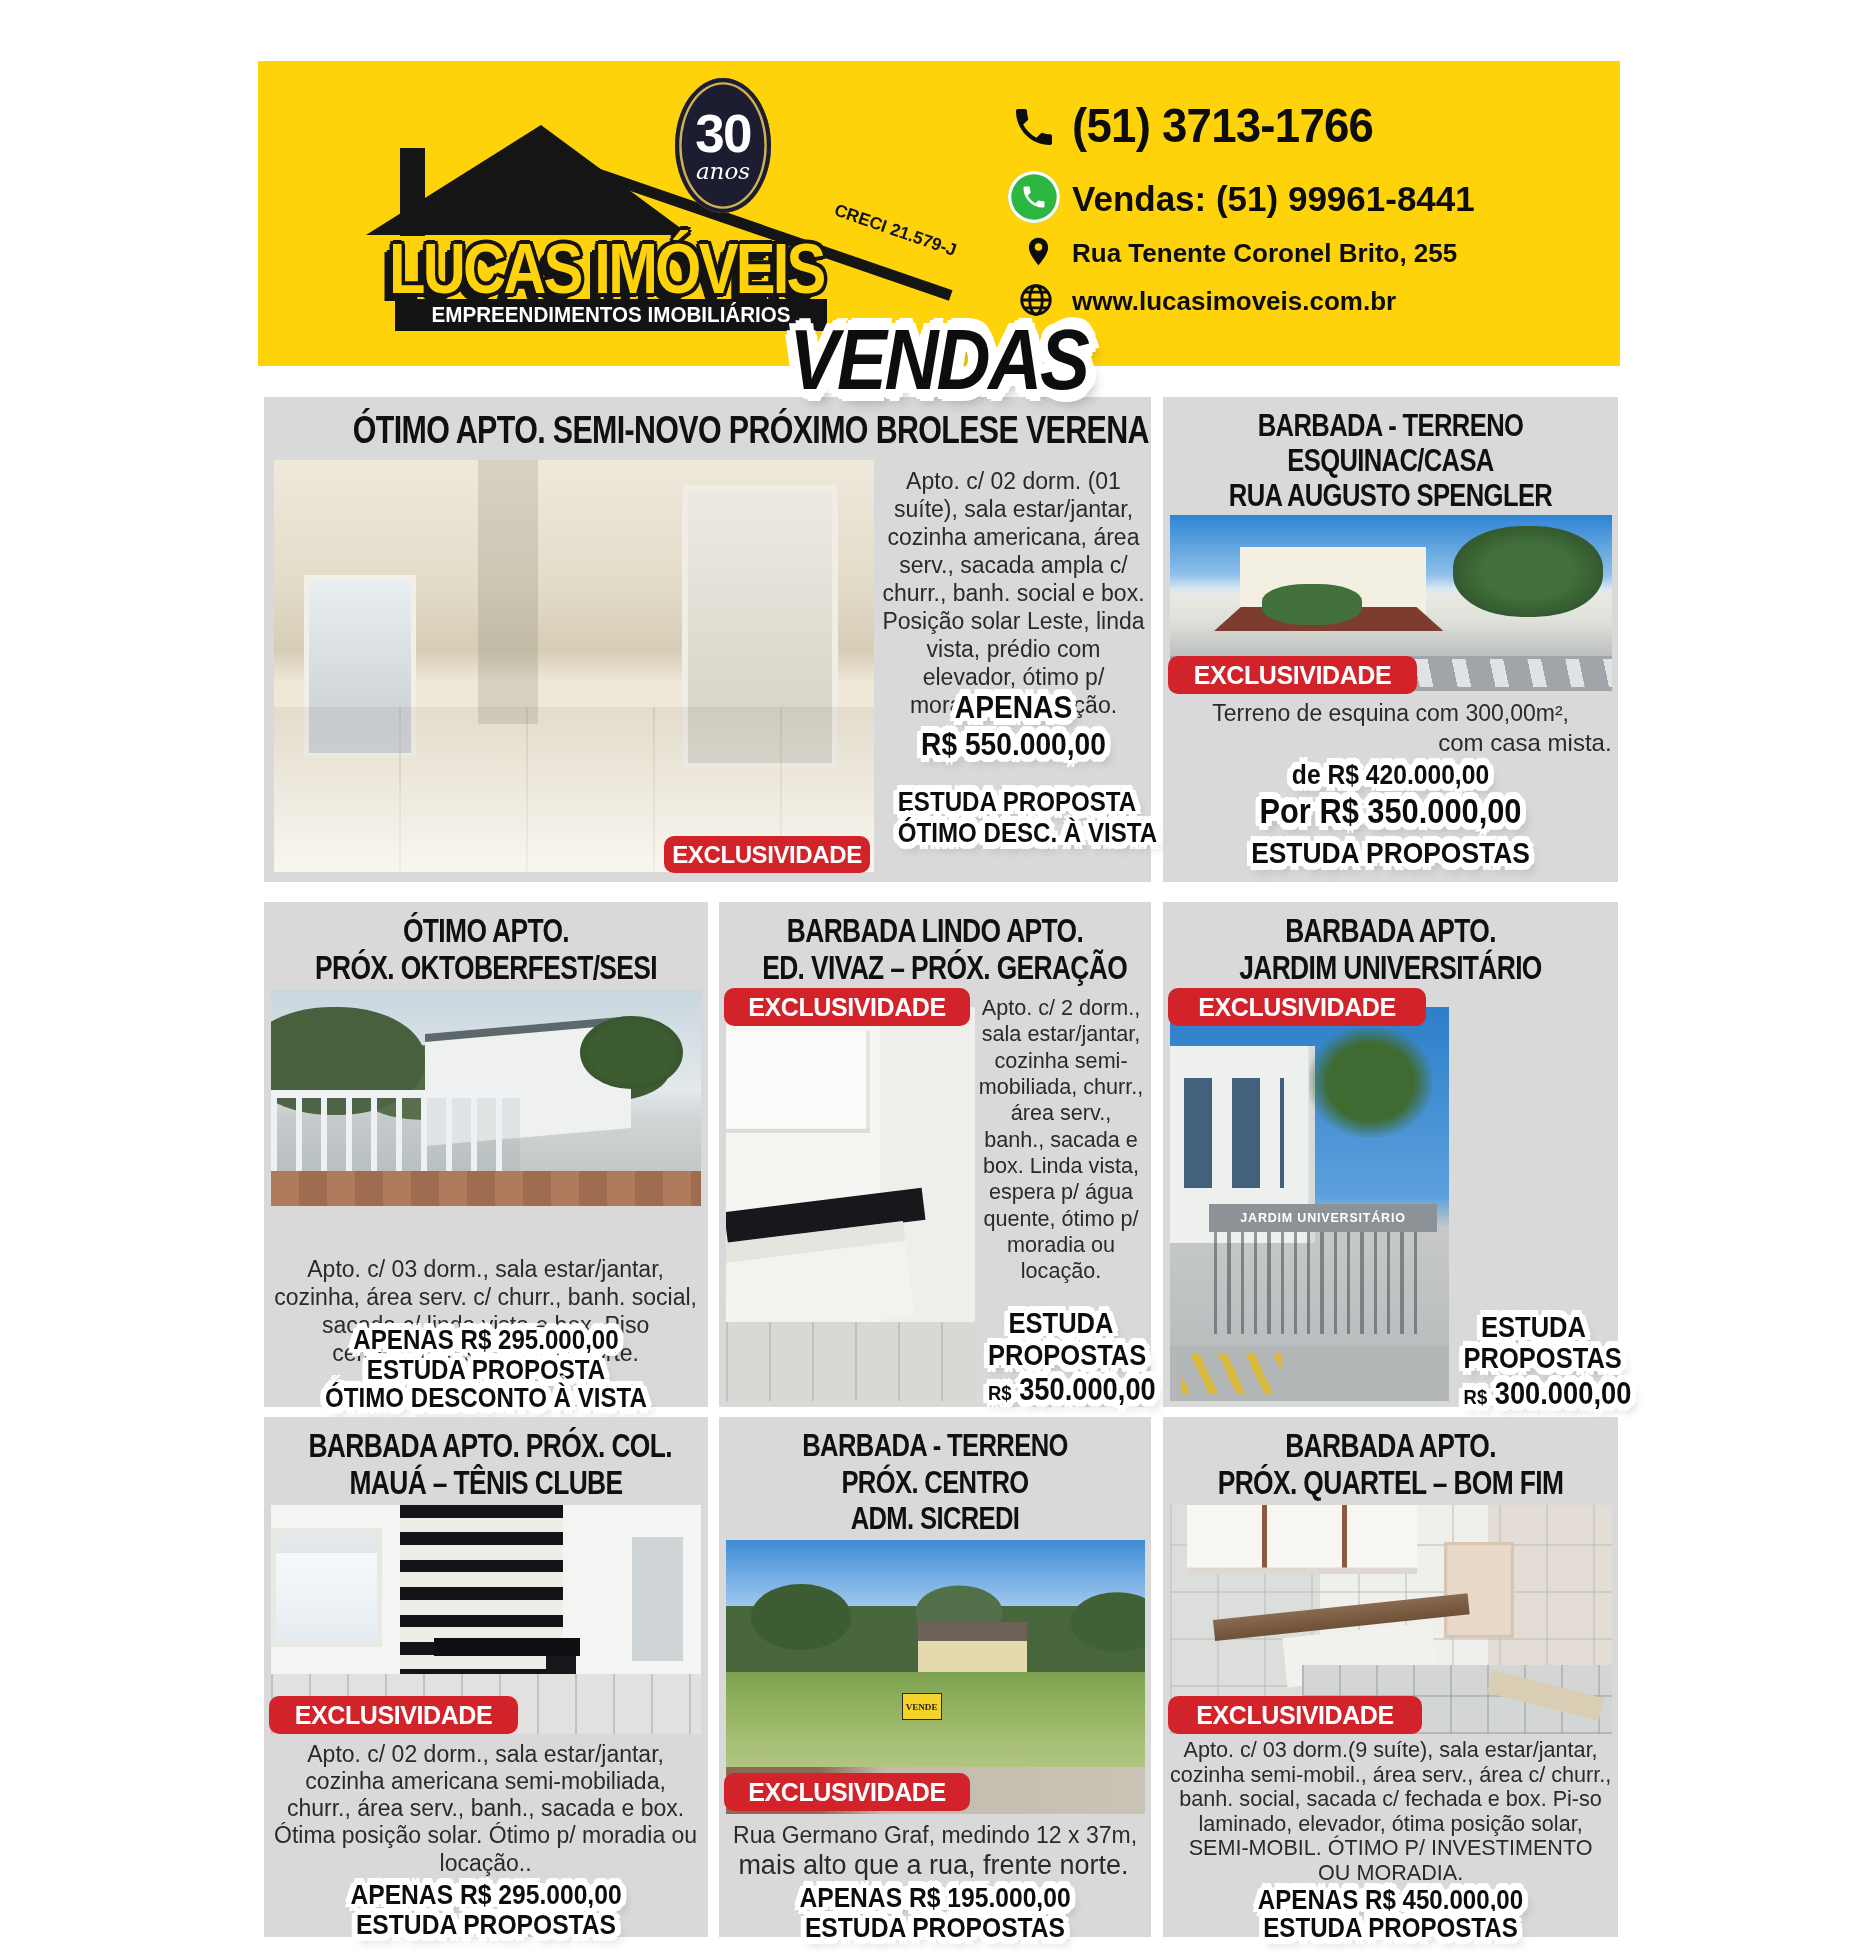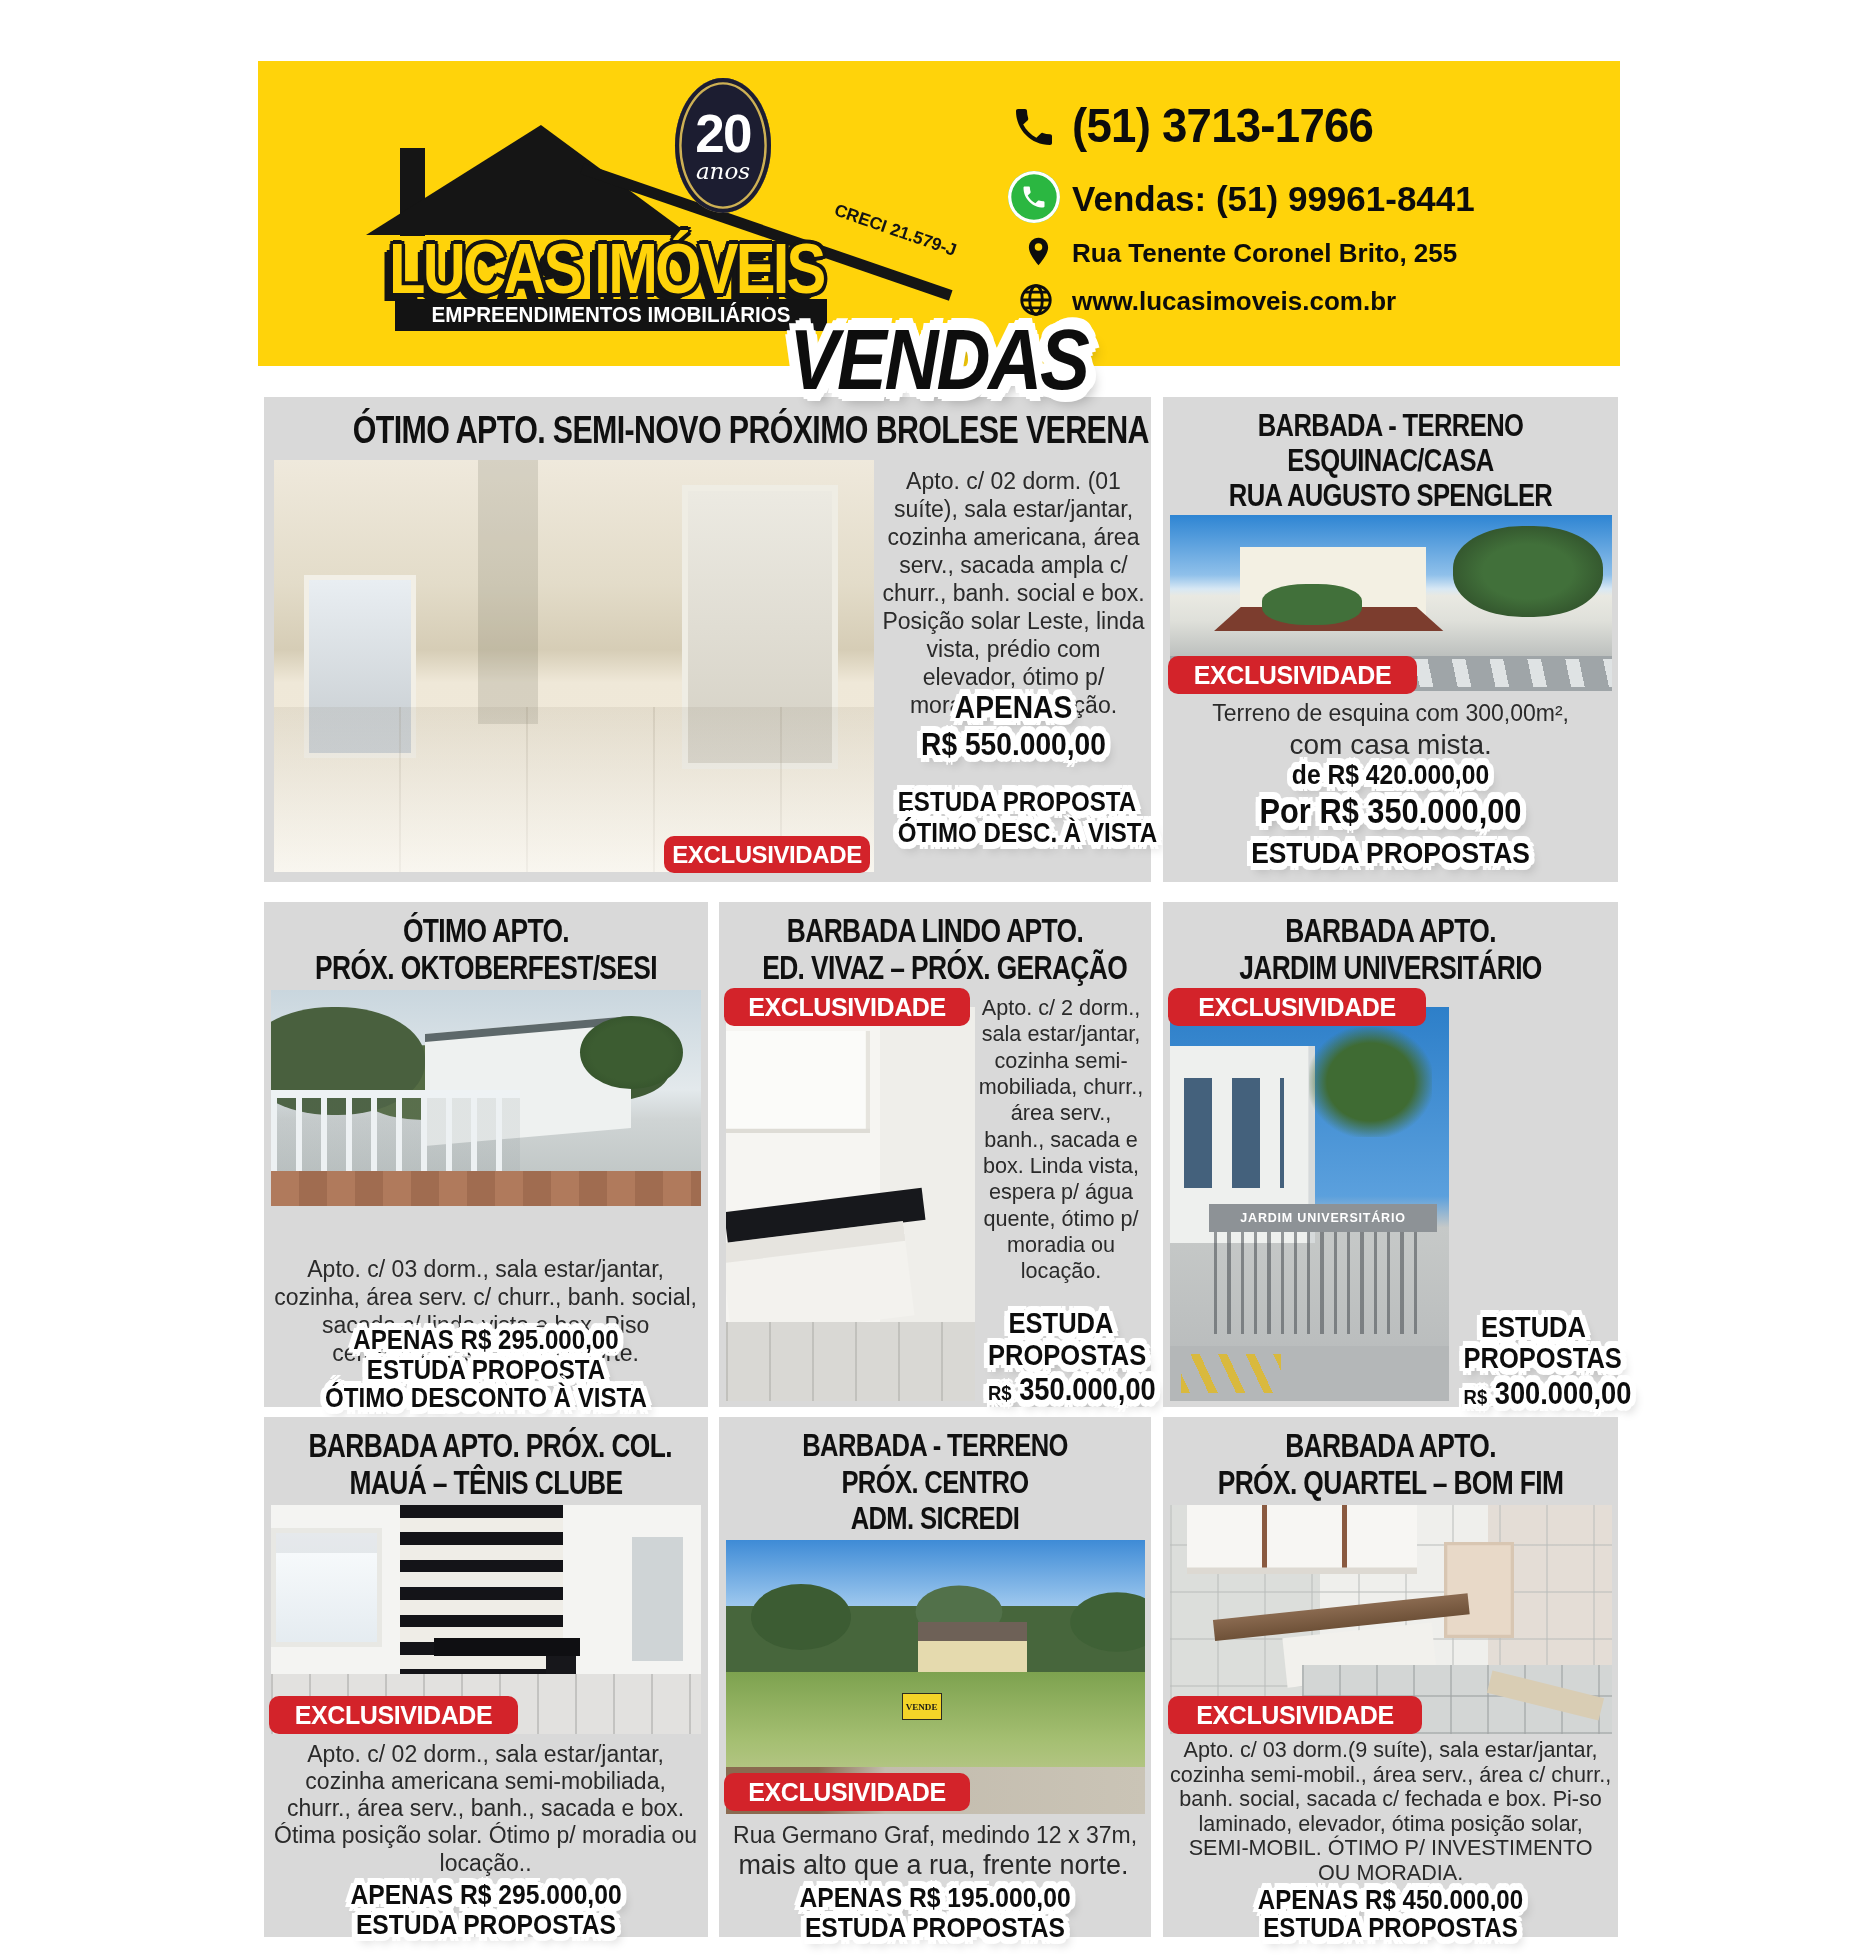--- a/index.html
+++ b/index.html
@@ -128,21 +128,21 @@
   .c1 .pl1{top:292px;font-size:32px;}
   .c1 .pl2{top:329px;font-size:32px;}
   .c1 .n1{top:389px;font-size:27.4px;}
   .c1 .n2{top:420px;font-size:27.4px;}
   .c1 .bdg{left:400px;top:439px;width:206px;height:37px;font-size:24px;}
 
   .c2 .t1{top:10px;font-size:32px;}.c2 .t2{top:45px;font-size:32px;}.c2 .t3{top:80px;font-size:32px;}
   .c2 .ph{left:6.6px;top:118px;width:442px;height:176px;}
   .c2 .bdg{left:5px;top:259px;width:249px;height:38px;}
   .c2 .d1{left:6.6px;top:302px;width:442px;font-size:23px;}
-  .c2 .d2{left:6.6px;top:331px;width:442px;font-size:28px;}
+  .c2 .d2{left:6.6px;top:331px;width:442px;font-size:24px;text-align:right;}
   .c2 .po{left:0;width:100%;top:362px;font-size:28px;}
   .c2 .pn{left:0;width:100%;top:394px;font-size:35px;}
   .c2 .n1{left:0;width:100%;top:439px;font-size:30px;}
 
   .c3 .t1{top:10px;font-size:33px;}.c3 .t2{top:47px;font-size:33px;}
   .c3 .ph{left:6.6px;top:88px;width:430px;height:216px;}
   .c3 .d{left:6.6px;top:309px;width:430px;font-size:23px;margin-top:44px;}
   .c3 .n1{left:0;width:100%;top:422px;font-size:27.4px;}
   .c3 .n2{left:0;width:100%;top:452px;font-size:27.4px;}
   .c3 .n3{left:0;width:100%;top:480px;font-size:27.4px;}
@@ -194,21 +194,21 @@
   <div class="band"></div>
 
   <div class="chimney"></div>
   <div class="roof"></div>
   <div class="roofline"></div>
   <div class="creci">CRECI 21.579-J</div>
 
   <div class="badge30">
     <div class="b30glow"></div>
     <div class="b30core">
-      <div class="b30num">20</div>
+      <div class="b30num">30</div>
       <div class="b30lbl">anos</div>
     </div>
   </div>
 
   <div class="logotitle">LUCAS IMÓVEIS</div>
   <div class="logobar">
     <span>EMPREENDIMENTOS IMOBILIÁRIOS</span>
   </div>
 
   <div class="icn iphone">

